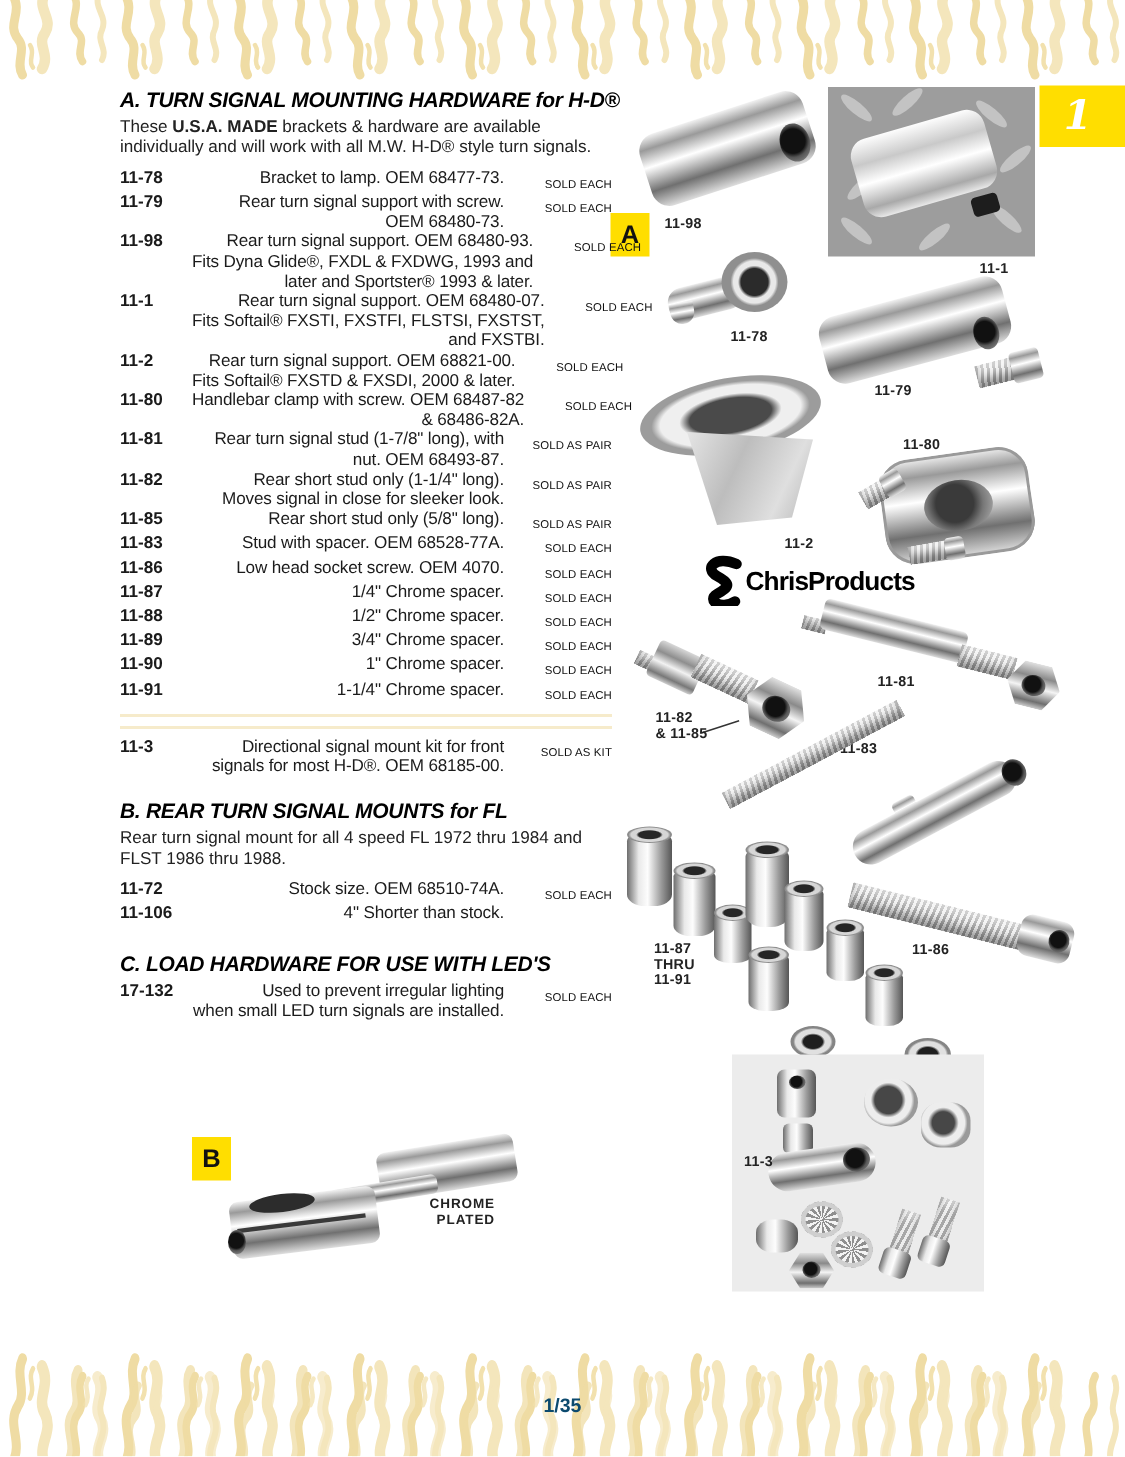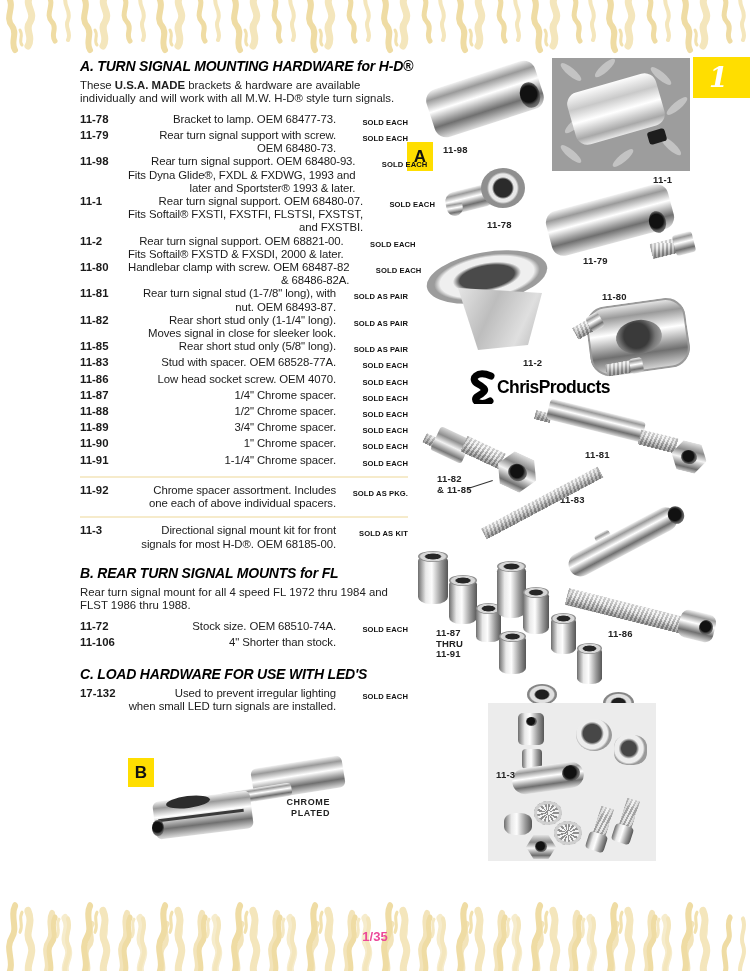--- a/index.html
+++ b/index.html
@@ -34,21 +34,21 @@
     font:italic bold 14px "Liberation Sans", sans-serif; letter-spacing:-0.2px;
     color:#000; margin-bottom:5px; white-space:nowrap;
   }
   .intro { font-size:11.4px; line-height:13.4px; margin-bottom:7px; color:#222; }
   .intro b { font-weight:bold; }
   .row { display:flex; align-items:flex-start; line-height:13.2px; }
   .part { width:48px; flex:0 0 48px; font-weight:bold; font-size:11.4px; white-space:nowrap; }
   .desc { flex:1 1 auto; font-size:11.4px; letter-spacing:-0.1px; }
   .desc > div { white-space:nowrap;text-align:right; }
   .sold {
-    flex:0 0 72px; width:72px; text-align:right; font-weight:bold;
+    flex:0 0 72px; width:72px; text-align:right; font-weight:normal;
     font-size:7.6px; letter-spacing:0.1px; padding-top:3px; white-space:nowrap; color:#111;
   }
   .sep { height:2px; background:#f6ebcb; margin:6px 0; }
   .sec-gap { margin-top:14px; }
 
   
   .figlabel {
     position:absolute; font-weight:bold; font-size:9.5px; color:#222;
     white-space:nowrap; letter-spacing:0.2px;
   }
@@ -92,21 +92,21 @@
     box-shadow:inset 0 0 0 3px #cfcfcf;
   }
   .pointer-line { position:absolute; height:1px; background:#333; transform-origin:left center; }
 
   .chrome-plated-label {
     position:absolute; left:238px; top:797px; width:92px; text-align:right;
     font-weight:bold; font-size:9px; line-height:10.5px; letter-spacing:0.6px; color:#222;
   }
   .page-number {
     position:absolute; left:0; right:0; top:929px; text-align:center;
-    font-weight:bold; font-size:13px; color:#ec4899;
+    font-weight:bold; font-size:13px; color:#0c4a6e;
   }
   .brand { position:absolute; left:467px; top:370px; display:flex; align-items:center; }
   .brand-text { font-weight:bold; font-size:17.5px; letter-spacing:-0.6px; color:#000; margin-left:2px; }
 </style>
 </head>
 <body>
 
 <div class="page">
 
   <svg class="border-svg border-top" width="750" height="56" viewBox="0 0 750 56">
@@ -284,28 +284,20 @@
           <span class="sold">SOLD EACH</span>
         </div>
         <div class="row">
           <span class="part">11-91</span>
           <div class="desc">
             <div>1-1/4" Chrome spacer.</div>
           </div>
           <span class="sold">SOLD EACH</span>
         </div>
         <div class="sep"></div>
-        <div class="row">
-          <span class="part">11-92</span>
-          <div class="desc">
-            <div>Chrome spacer assortment. Includes</div>
-            <div>one each of above individual spacers.</div>
-          </div>
-          <span class="sold">SOLD AS PKG.</span>
-        </div>
         <div class="sep"></div>
         <div class="row">
           <span class="part">11-3</span>
           <div class="desc">
             <div>Directional signal mount kit for front</div>
             <div>signals for most H-D®. OEM 68185-00.</div>
           </div>
           <span class="sold">SOLD AS KIT</span>
         </div>
       </div>

